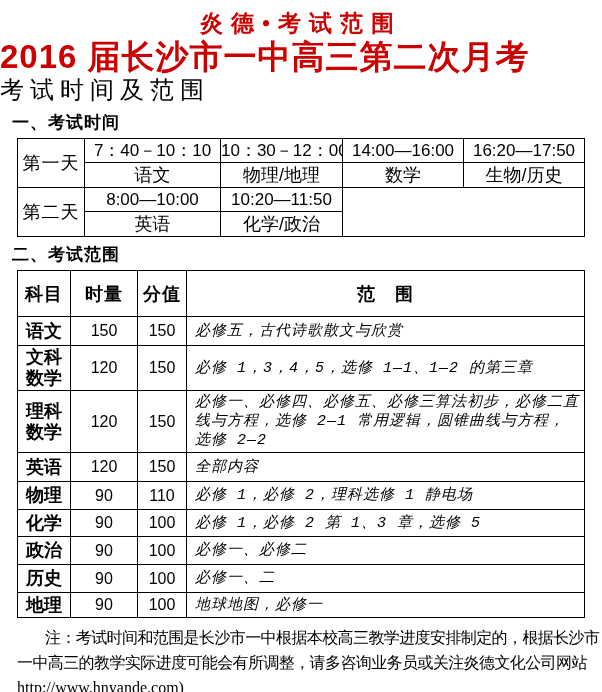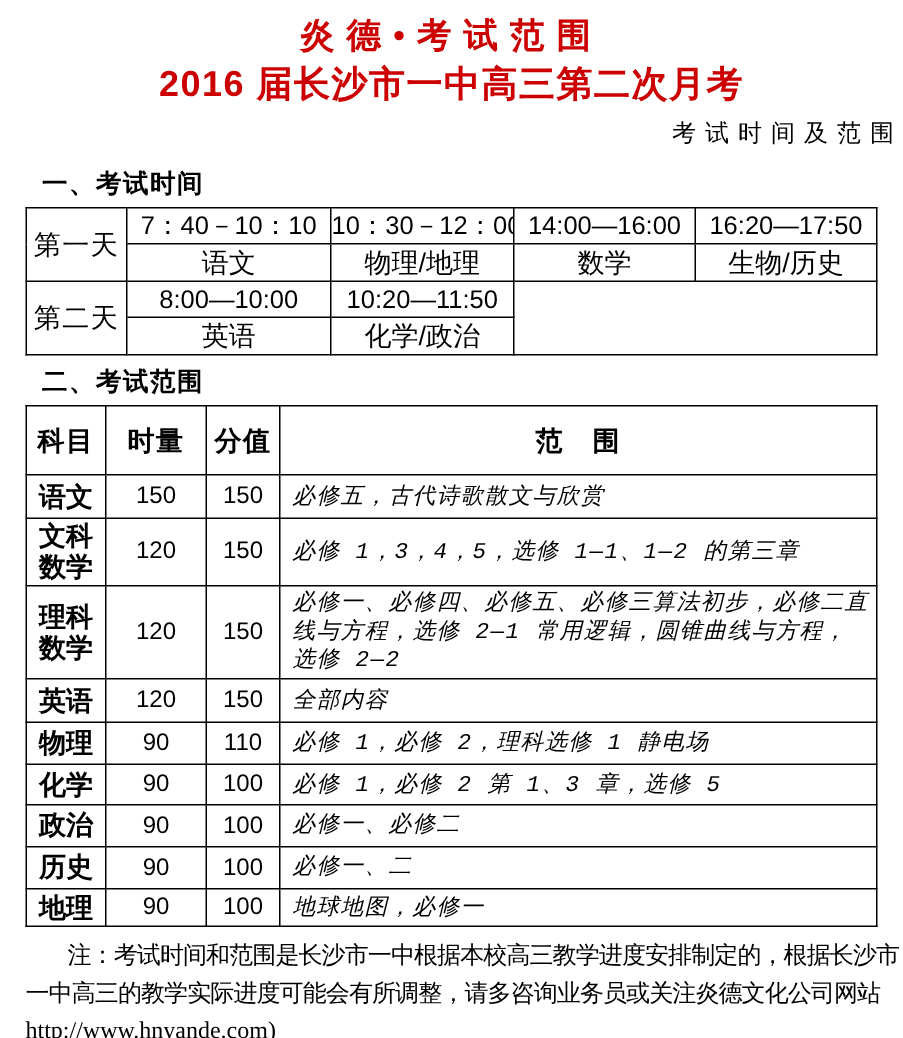--- a/index.html
+++ b/index.html
@@ -18,38 +18,37 @@
     padding-top: 8px;
     text-align: center;
     font-family: "Liberation Serif", serif;
     font-weight: 600;
     font-size: 23px;
     letter-spacing: 8px;
     color: var(--accent);
     line-height: 32px;
   }
   .title2 {
-    text-align: center;
-    font-weight: bold;
-    font-size: 24px;
+    font-weight: bold;
+    font-size: 33px;
     letter-spacing: 1px;
     color: var(--accent);
     line-height: 33px;
   }
   .title3 {
-    text-align: right;
-    font-family: Liberation Mono, monospace;
-    font-size: 16px;
+    text-align: left;
+    font-family: Liberation Serif, serif;
+    font-size: 24px;
     letter-spacing: 6px;
     line-height: 30px;
     margin-top: 2px;
   }
 
   .section-heading {
-    margin: 6px 0 4px 28px;
+    margin: 6px 0 4px 12px;
     font-size: 17px;
     font-weight: bold;
     letter-spacing: 1px;
   }
 
   table {
     border-collapse: collapse;
     table-layout: fixed;
     margin-left: 17px;
     width: 567px;

